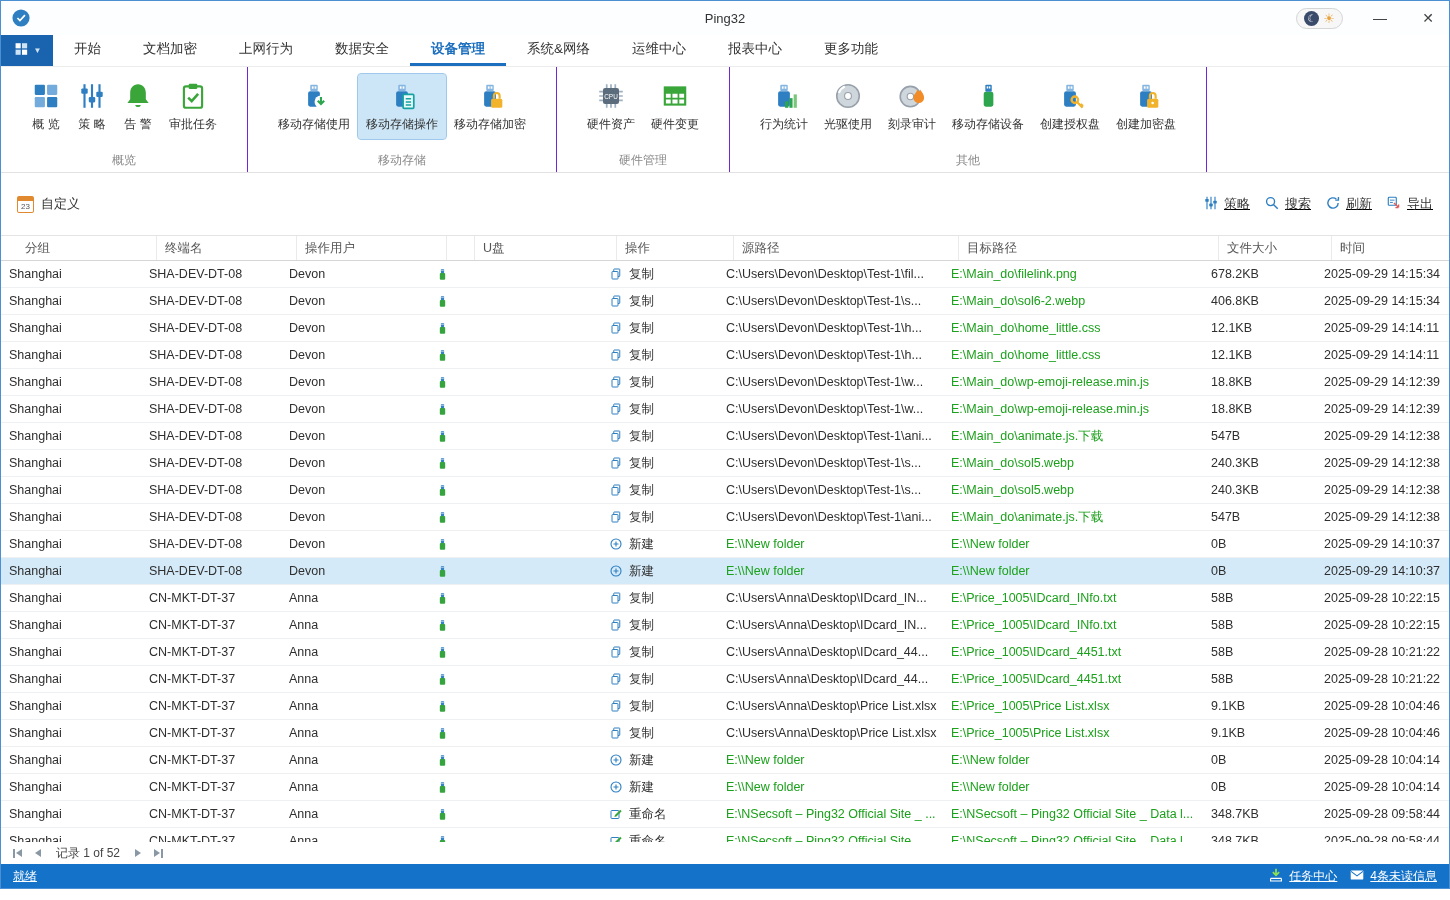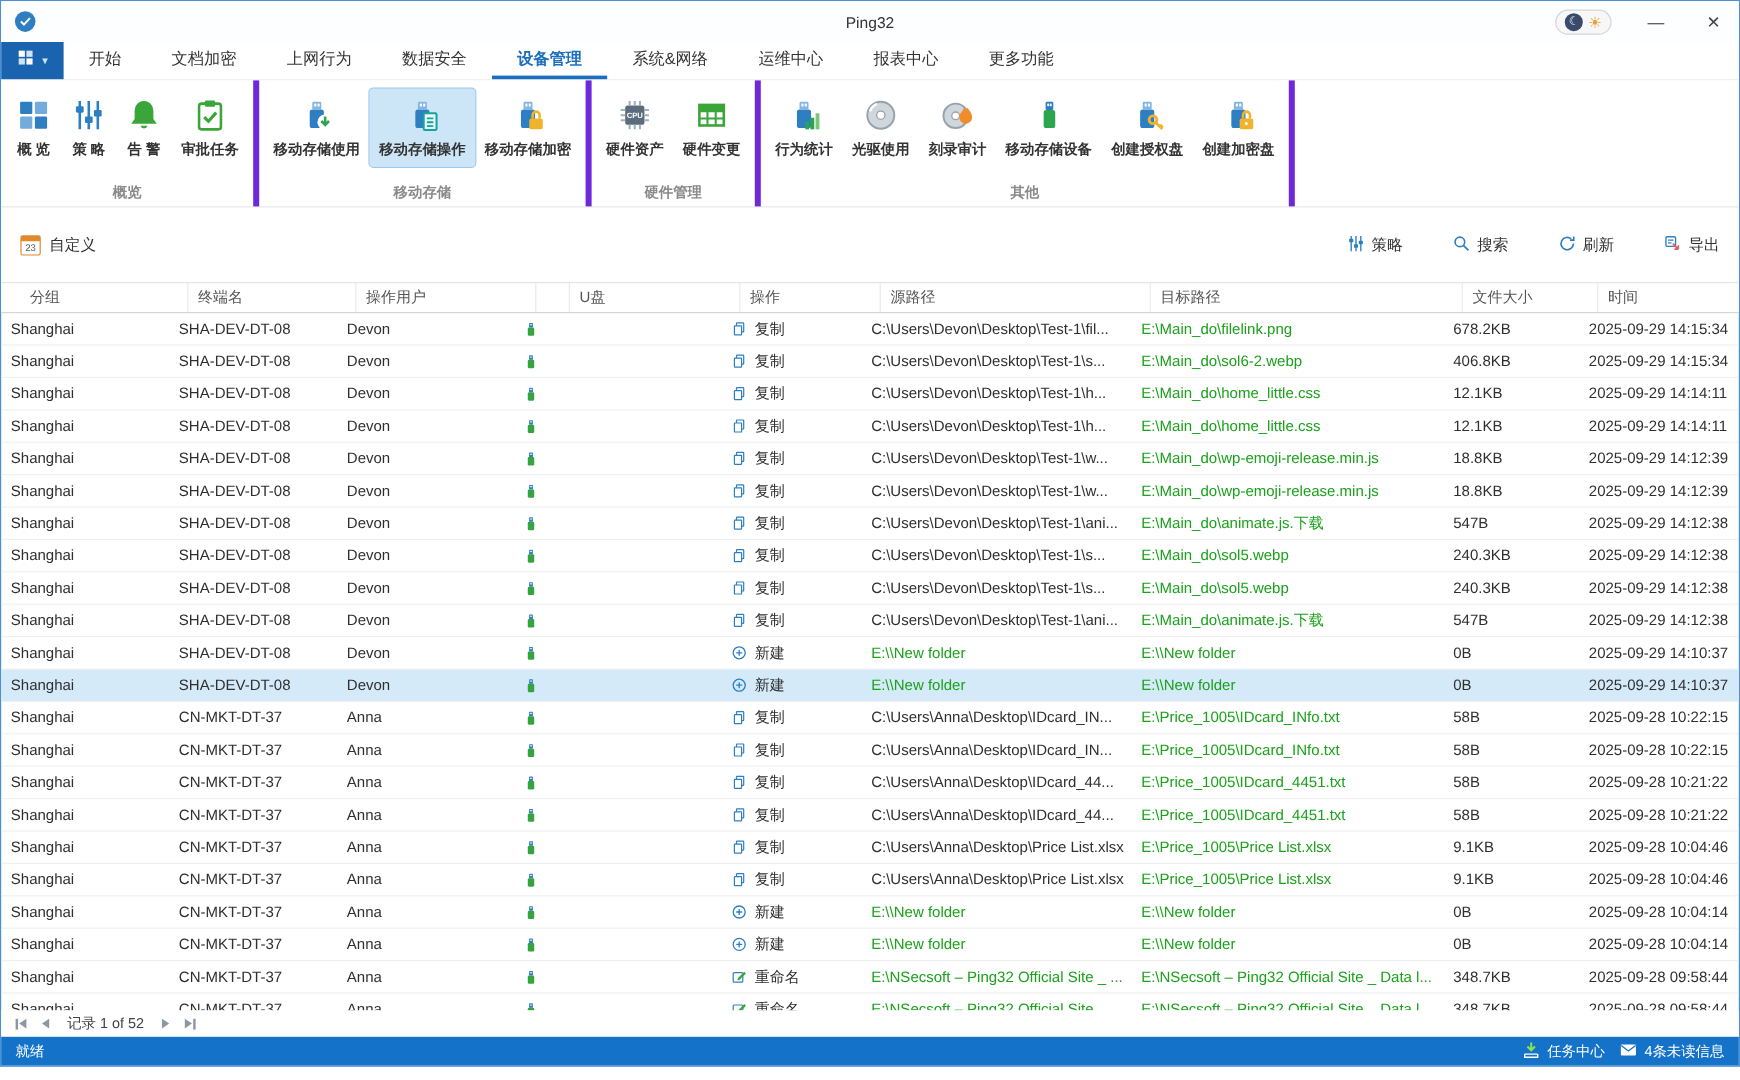--- a/index.html
+++ b/index.html
@@ -20,33 +20,33 @@
   
   .tabbar { flex:0 0 32px; display:flex; align-items:stretch; border-bottom:1px solid #ececec; background:#fff; }
   .app-menu { width:52px; background:#1a63ae; display:flex; align-items:center; justify-content:center; gap:3px; cursor:pointer; color:#fff; }
   .app-menu .caret { font-size:8px; color:#cfe3f7; }
   .tabstrip { display:flex; }
   .tab { display:flex; align-items:center; padding:0 21px; font-size:13.5px; color:#333; cursor:pointer; border-bottom:3px solid transparent; }
   .tab.active { color:#1c6fbe; font-weight:bold; border-bottom:3px solid #1c6fbe; }
 
   
   .ribbon { flex:0 0 106px; display:flex; background:#fff; border-bottom:1px solid #e2e2e2; }
-  .rgroup { display:flex; flex-direction:column; border-right:5px solid #6d28d9; padding:0 4px;font-weight:bold; }
+  .rgroup { display:flex; flex-direction:column; border-right:1px solid #6d28d9; padding:0 22px; }
   .rbtns { flex:1; display:flex; align-items:flex-start; padding-top:7px; }
   .rbtn { display:flex; flex-direction:column; align-items:center; gap:5px; padding:7px 8px 6px; border-radius:3px; cursor:pointer; }
   .rbtn.selected { background:#cce6f7; outline:1px solid #9ec9ec; }
   .rlabel { font-size:12px; color:#333; white-space:nowrap; }
   .rg-label { flex:0 0 20px; text-align:center; font-size:12px; color:#8a8a8a; }
 
   
   .toolbar { flex:0 0 62px; display:flex; align-items:center; justify-content:space-between; padding:0 16px; background:#fff; }
   .tool-left { display:flex; align-items:center; gap:7px; font-size:13px; color:#333; cursor:pointer; }
   .cal { width:17px; height:17px; border:1px solid #e0892f; border-top:5px solid #e0892f; border-radius:2px; display:flex; align-items:center; justify-content:center; }
   .cal-num { font-size:8px; color:#555; }
-  .tool-right { display:flex; align-items:center; gap:41px; }
+  .tool-right { display:flex; align-items:center; gap:14px;text-decoration:underline; }
   .tool-btn { display:flex; align-items:center; gap:5px; font-size:13px; color:#333; cursor:pointer; }
 
   
   .gridcols { display:grid; grid-template-columns:140px 140px 150px 28px 142px 117px 225px 260px 113px 133px; }
   .grid-header { flex:0 0 26px; border-top:1px solid #e4e4e4; border-bottom:1px solid #d6d6d6; background:#fff; font-size:12.5px; color:#555;padding-left:16px; }
   .gh-cell { display:flex; align-items:center; padding:0 8px; border-right:1px solid #eaeaea; overflow:hidden; white-space:nowrap; }
   .gh-cell:last-child { justify-content:space-between; padding-right:3px; }
   .hdr-dd { font-size:9px; color:#7a8894; cursor:pointer; }
   .grid-body { flex:1; overflow:hidden; }
   .grow { height:27px; border-bottom:1px solid #eef0f2; align-items:center; font-size:12.5px; color:#2f2f2f; cursor:default; }
@@ -59,21 +59,21 @@
   
   .pager { flex:0 0 22px; display:flex; align-items:center; gap:9px; padding:0 10px; font-size:12px; color:#444; background:#fff; }
   .pg-btn { display:inline-flex; align-items:center; gap:1px; cursor:pointer; padding:2px; }
   .tri { width:0; height:0; border-top:4px solid transparent; border-bottom:4px solid transparent; display:inline-block; }
   .tri.left { border-right:6px solid #8a98a5; }
   .tri.right { border-left:6px solid #8a98a5; }
   .bar { width:2px; height:9px; background:#8a98a5; display:inline-block; }
   .pg-label { margin:0 4px; }
 
   
-  .statusbar { flex:0 0 24px; background:#1472c8; color:#fff; display:flex; align-items:center; justify-content:space-between; padding:0 12px; font-size:12px; }
+  .statusbar { flex:0 0 24px; background:#1472c8; color:#fff; display:flex; align-items:center; justify-content:space-between; padding:0 12px; font-size:12px;text-decoration:underline; }
   .sb-right { display:flex; align-items:center; gap:12px; }
   .sb-item { display:flex; align-items:center; gap:5px; cursor:pointer; }
   .icon { display:inline-flex; }
 </style>
 </head>
 <body>
 
 <div class="window">
 
   <div class="titlebar">

